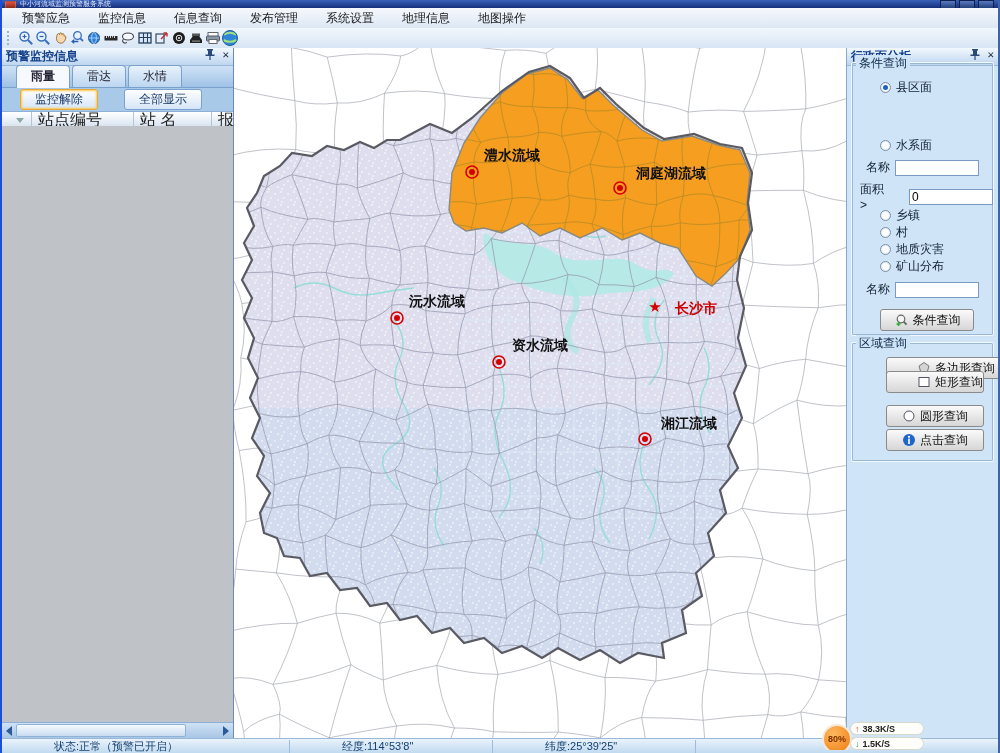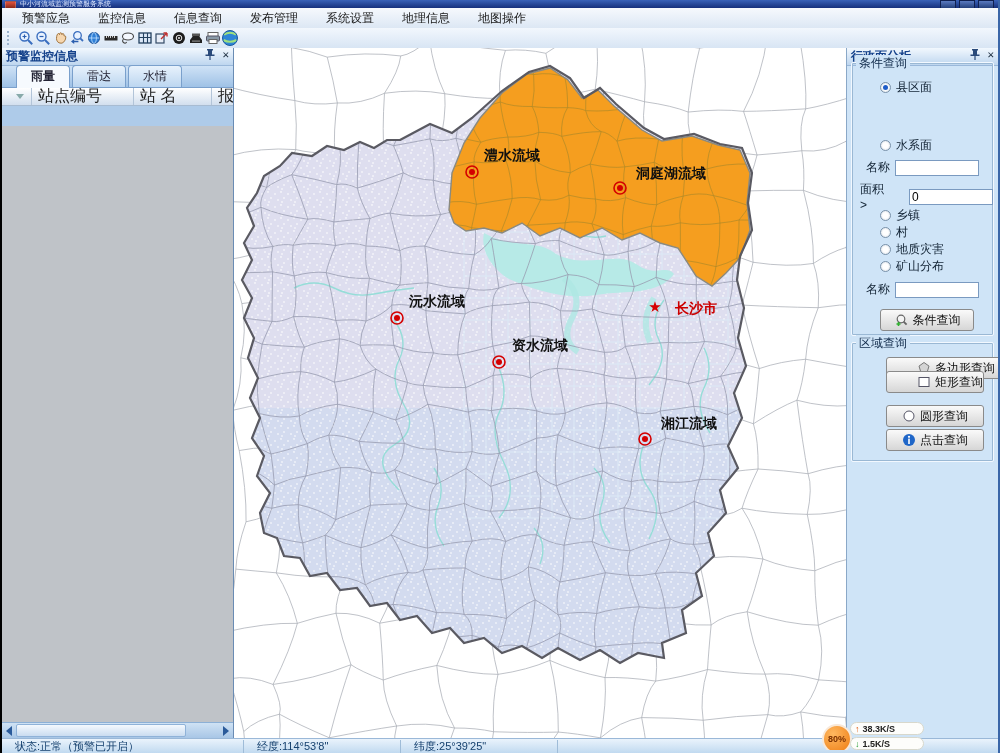--- a/index.html
+++ b/index.html
@@ -1,16 +1,16 @@
 <!DOCTYPE html>
 <html><head>
 <meta charset="utf-8">
 <style>
   html,body{margin:0;padding:0;background:#6b87a8;font-family:"Liberation Sans","DejaVu Sans",sans-serif;}
-  #root{position:relative;width:1000px;height:753px;background:#dbe9f7;overflow:hidden;border-left:2px solid #000000;border-right:2px solid #3a66a8;box-sizing:border-box;}
+  #root{position:relative;width:1000px;height:753px;background:#dbe9f7;overflow:hidden;border-left:2px solid #1d4ed8;border-right:2px solid #3a66a8;box-sizing:border-box;}
   
   #titlebar{position:absolute;left:0;top:0;width:100%;height:8px;background:linear-gradient(#3a62b8,#16307c);color:#dfe8ff;font-size:7px;line-height:8px;padding-left:18px;box-sizing:border-box;overflow:hidden;white-space:nowrap;}
   #titlebar .appicon{position:absolute;left:3px;top:1px;width:9px;height:6px;background:linear-gradient(#e0503a,#8a2a1a);border:1px solid #fff3;}
   #winbtns{position:absolute;right:4px;top:0;display:flex;gap:3px;}
   #winbtns span{width:14px;height:7px;background:linear-gradient(#5a7ac0,#24407c);border:1px solid #102050;display:inline-block;}
   #menubar{position:absolute;left:0;top:8px;width:100%;height:20px;background:linear-gradient(#f6f9fd,#dce7f4);border-bottom:1px solid #c2d2e6;display:flex;align-items:center;gap:4px;padding-left:8px;}
   .menu-item{font-size:12px;color:#1a1a1a;padding:2px 12px;cursor:default;}
   #toolbar{position:absolute;left:0;top:28px;width:100%;height:20px;background:linear-gradient(#f2f7fd,#d8e5f4);border-bottom:1px solid #bcd0e6;display:flex;align-items:center;padding-left:2px;}
   #toolbar .grip{width:5px;height:14px;border-left:2px dotted #9ab2cc;margin:0 3px;}
   .tbtn{width:17px;height:18px;display:flex;align-items:center;justify-content:center;}
@@ -46,21 +46,21 @@
   .radio-row{display:flex;align-items:center;gap:5px;}
   .radio{width:11px;height:11px;border-radius:50%;background:radial-gradient(#fff 40%,#cfd8e2);border:1px solid #7a92aa;box-sizing:border-box;position:relative;flex:none;}
   .radio.checked:after{content:"";position:absolute;left:2px;top:2px;width:5px;height:5px;border-radius:50%;background:#1f5dc8;}
   .rp-input{background:#fff;border:1px solid #7a9ac0;height:16px;font-size:12px;padding:0 2px;box-sizing:border-box;}
   .combo{background:#fff;border:1px solid #7a9ac0;height:17px;position:relative;}
   .combo .arrow{position:absolute;right:1px;top:1px;bottom:1px;width:14px;background:linear-gradient(#f4f8fc,#d2e0ee);border-left:1px solid #9ab;display:flex;align-items:center;justify-content:center;}
   .combo .arrow:before{content:"";width:0;height:0;border-left:4px solid transparent;border-right:4px solid transparent;border-top:4px solid #345;}
   .qbtn{display:flex;align-items:center;justify-content:center;gap:4px;background:linear-gradient(#fafafa,#d6d6d6);border:1px solid #8a8a8a;border-radius:3px;font-size:12px;color:#111;height:20px;}
   
   #statusbar{position:absolute;left:0;top:738px;width:100%;height:15px;background:linear-gradient(#eaf3fc,#bed8ef);border-top:1px solid #9ab8d8;display:flex;align-items:center;font-size:11px;color:#15406e;}
-  .sseg{padding:0 13px;border-right:1px solid #9fbcd8;height:13px;line-height:13px;}
+  .sseg{padding:0 20px;border-right:1px solid #9fbcd8;height:13px;line-height:13px;margin-left:32px;}
   
   #netmon{position:absolute;left:820px;top:722px;width:150px;height:31px;z-index:50;}
   #netpct{position:absolute;left:0;top:2px;width:30px;height:30px;clip-path:inset(0 0 4px 0);border-radius:50%;background:radial-gradient(circle at 35% 30%,#ffb860,#ee7c12);border:2px solid #f8e8d8;color:#7a3000;font-size:9px;font-weight:bold;display:flex;align-items:center;justify-content:center;box-sizing:border-box;}
   .netline{position:absolute;left:28px;width:74px;height:13px;background:#fdfdfb;border:1px solid #d8d8cc;border-radius:7px;font-size:9px;font-weight:bold;color:#222;display:flex;align-items:center;padding-left:4px;gap:3px;box-sizing:border-box;}
   .upar{color:#e05a10;font-weight:bold;}
   .dnar{color:#1f9a2f;font-weight:bold;}
 </style>
 </head>
 <body>
 
@@ -184,20 +184,24 @@
         <svg width="12" height="13">
             <path d="M3 1h6v1.5H8v4h2.5V8H1.5V6.5H4v-4H3z" fill="#2a4a7a"></path>
             <rect x="5.4" y="8" width="1.2" height="4" fill="#2a4a7a"></rect>
           </svg>
         <span class="x">✕</span>
       </div>
       <div id="tabstrip">
         <span class="tab active">雨量</span>
         <span class="tab">雷达</span>
         <span class="tab">水情</span>
+      </div>
+      <div id="btnrow">
+        <span class="small-btn focus">监控解除</span>
+        <span class="small-btn">全部显示</span>
       </div>
       <div id="grid-header">
         <span class="gh-cell" style="width:30px;">
             <span class="sort-tri"></span>
           </span>
         <span class="gh-cell" style="width:102px;">站点编号</span>
         <span class="gh-cell" style="width:78px;">站 名</span>
         <span class="gh-cell" style="width:80px;">报警类别</span>
       </div>
       <div id="grid-body"></div>

